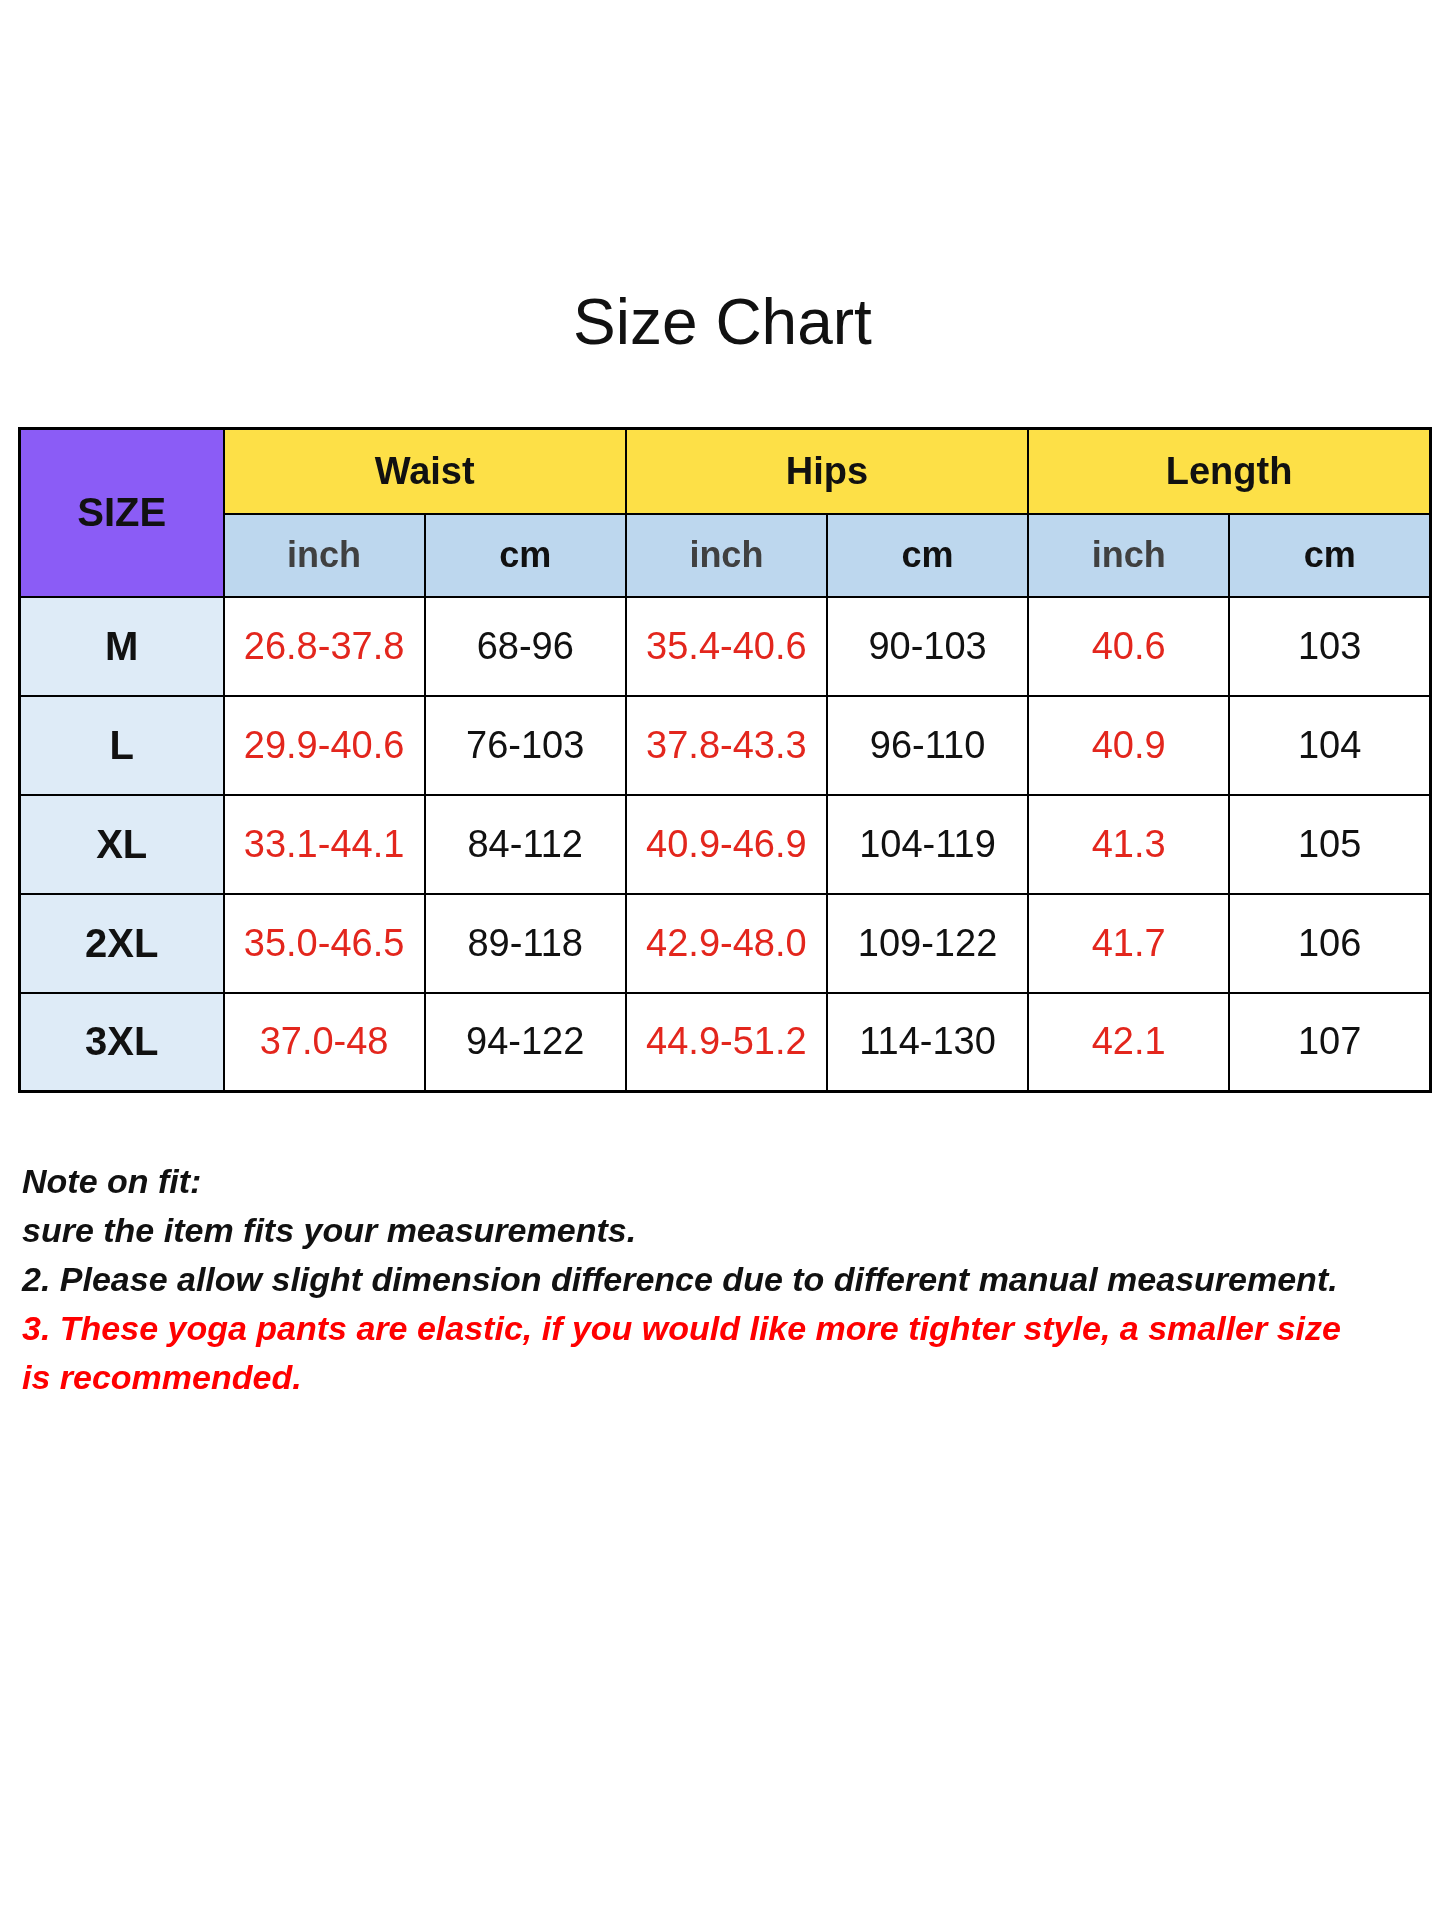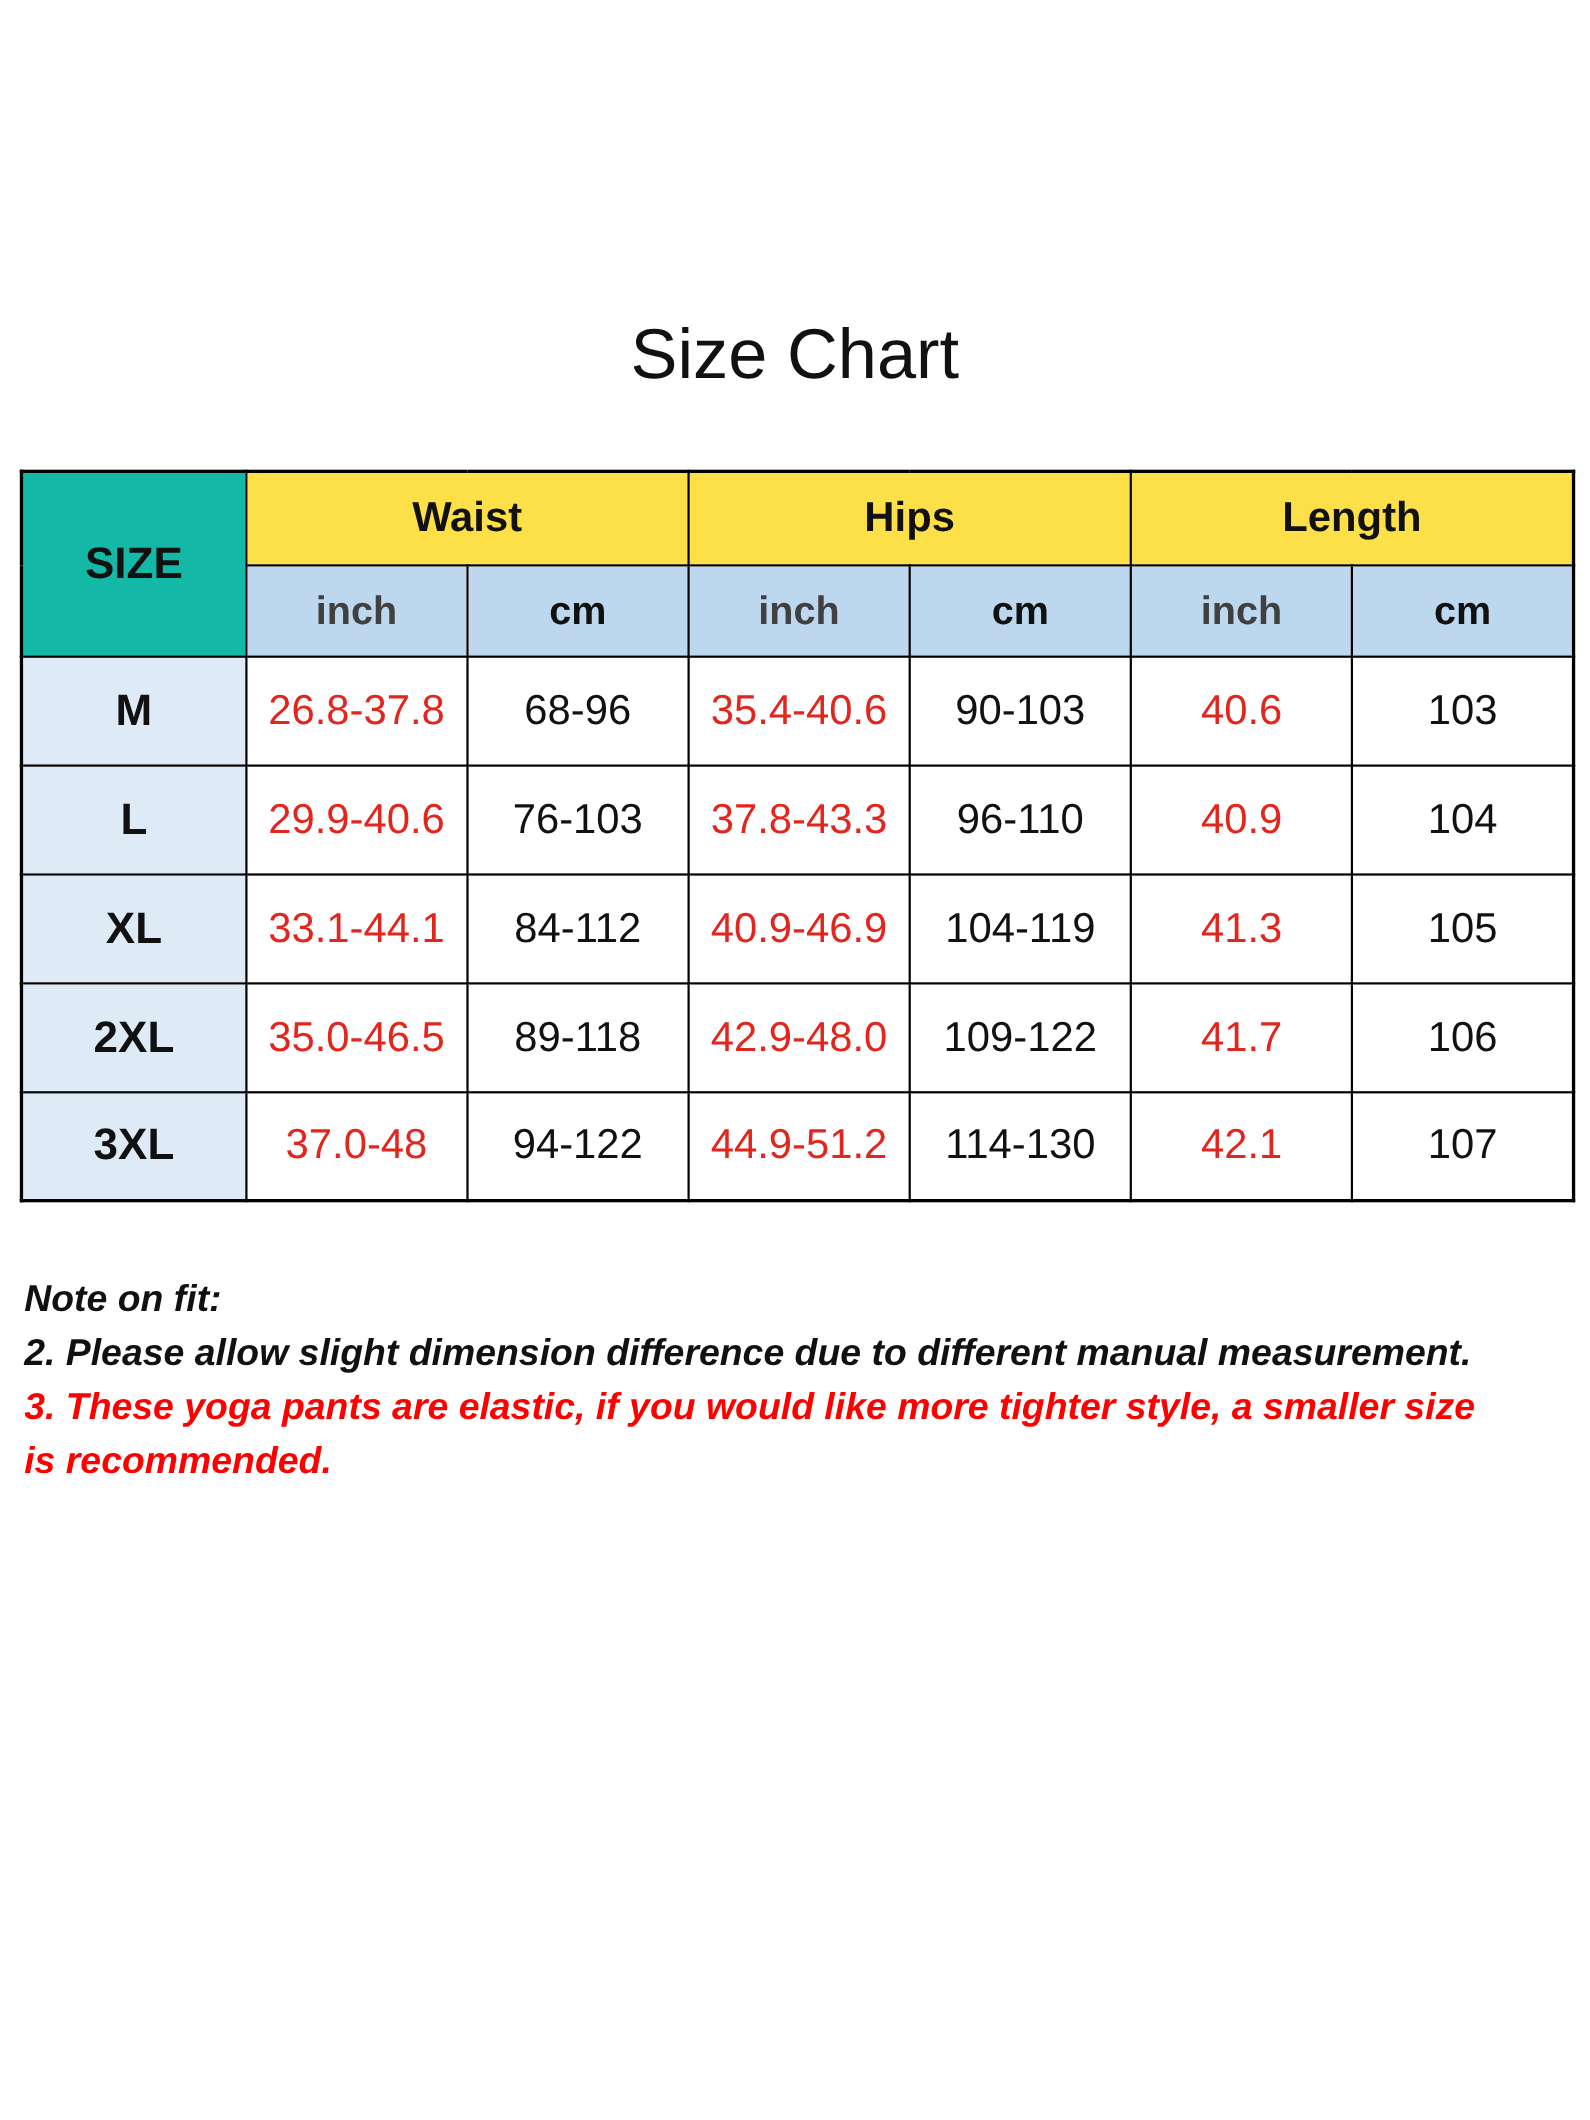--- a/index.html
+++ b/index.html
@@ -40,21 +40,21 @@
     border: 2px solid #000000;
     text-align: center;
     vertical-align: middle;
     padding: 0;
     overflow: hidden;
   }
   tr.group-row    { height: 85px; }
   tr.unit-row     { height: 83px; }
   tr.data-row     { height: 99px; }
   th.corner {
-    background: #14b8a6;
+    background: #8b5cf6;
     font-size: 40px;
     font-weight: bold;
     color: #111111;
   }
   th.group {
     background: #fde047;
     font-size: 38px;
     font-weight: bold;
     color: #111111;
   }
@@ -169,18 +169,19 @@
         <td class="val red">44.9-51.2</td>
         <td class="val">114-130</td>
         <td class="val red">42.1</td>
         <td class="val">107</td>
       </tr>
     </tbody>
   </table>
 
   <div class="notes">
     <div class="line">Note on fit:</div>
+    <div class="line">sure the item fits your measurements.</div>
     <div class="line">2. Please allow slight dimension difference due to different manual measurement.</div>
     <div class="line red-note">3. These yoga pants are elastic, if you would like more tighter style, a smaller size</div>
     <div class="line red-note">is recommended.</div>
   </div>
 
 </div>
 
 </body></html>

